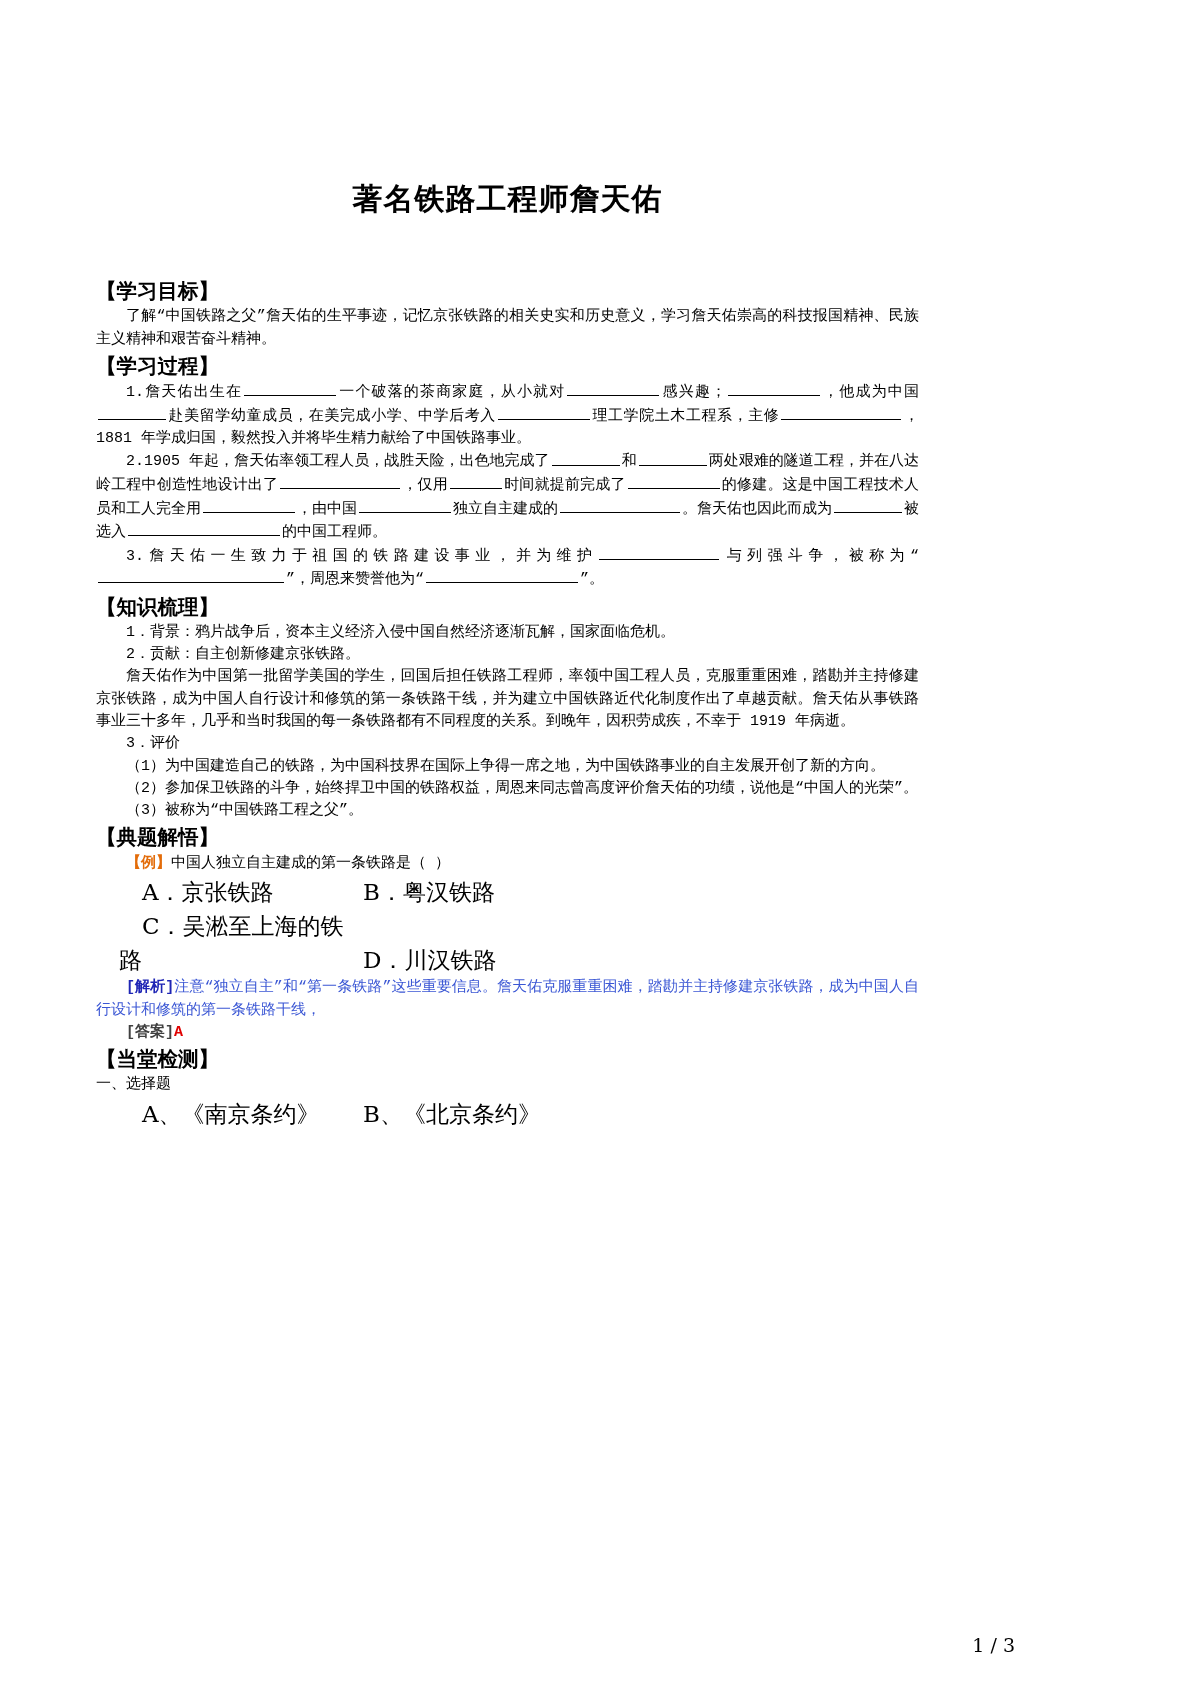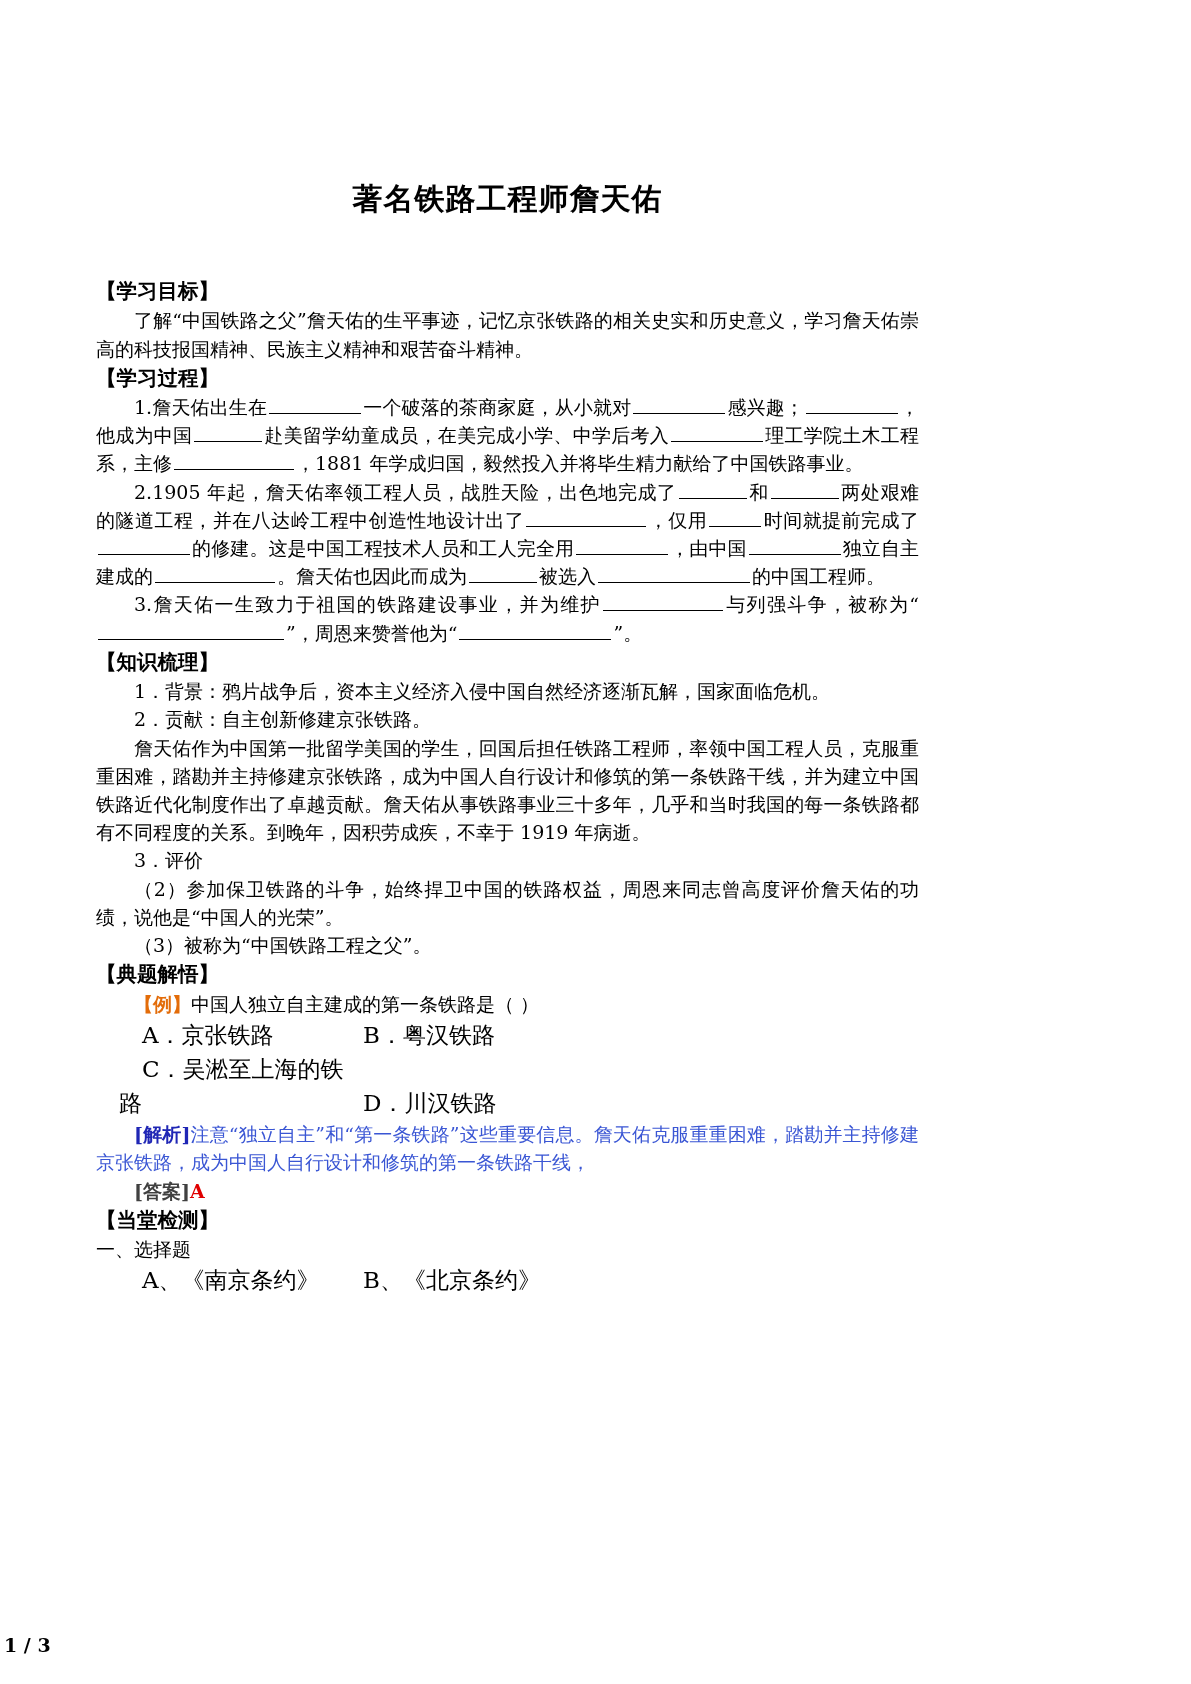--- a/index.html
+++ b/index.html
@@ -35,26 +35,27 @@
   .gap-after-title { height: 56px; }
 
   .sec-head {
     font-size: 20.5px;
     font-weight: bold;
     line-height: 1.48;
     margin: 0;
     letter-spacing: 0px;
   }
   p.body {
-    font-size: 19px;
+    font-size: 15px;
     line-height: 1.485;
     margin: 0;
     text-align: justify;
     text-justify: inter-ideograph;
     letter-spacing: 0px;
+    font-family: Liberation Mono, monospace;
   }
   p.indent2 { text-indent: 2em; }
   p.noindent { text-indent: 0; }
 
   .blank {
     display: inline-block;
     border-bottom: 1.6px solid #000;
     vertical-align: baseline;
     height: 0.95em;
     margin: 0 2px;
@@ -75,26 +76,26 @@
   .opts {
     font-size: 23px;
     line-height: 1.485;
     margin: 0;
     text-indent: 1em;
   }
   .opt-a, .opt-c { display: inline-block; width: 244px; }
 
   .footer {
     position: absolute;
-    left: 4px;
+    left: 16px;
     right: 0;
     bottom: 52px;
-    text-align: left;
+    text-align: right;
     font-size: 19px;
-    font-weight: bold;
+    font-weight: normal;
     font-family: "DejaVu Serif", "Liberation Serif", serif;
   }
 </style>
 </head>
 <body>
 
 <div class="page">
 
   <h1 class="doc-title">著名铁路工程师詹天佑</h1>
   <div class="gap-after-title"></div>
@@ -108,20 +109,21 @@
 
   <p class="body indent2"><span>2.1905 年起，詹天佑率领工程人员，战胜天险，出色地完成了</span><span class="blank b-s"></span><span>和</span><span class="blank b-s"></span><span>两处艰难的隧道工程，并在八达岭工程中创造性地设计出了</span><span class="blank b-l"></span><span>，仅用</span><span class="blank b-xs"></span><span>时间就提前完成了</span><span class="blank b-m"></span><span>的修建。这是中国工程技术人员和工人完全用</span><span class="blank b-m"></span><span>，由中国</span><span class="blank b-m"></span><span>独立自主建成的</span><span class="blank b-l"></span><span>。詹天佑也因此而成为</span><span class="blank b-s"></span><span>被选入</span><span class="blank b-xl"></span><span>的中国工程师。</span></p>
 
   <p class="body indent2"><span>3.詹天佑一生致力于祖国的铁路建设事业，并为维护</span><span class="blank b-l"></span><span>与列强斗争，被称为“</span><span class="blank b-xxl"></span><span>”，周恩来赞誉他为“</span><span class="blank b-xl"></span><span>”。</span></p>
 
   <div class="sec-head">【知识梳理】</div>
   <p class="body indent2">1．背景：鸦片战争后，资本主义经济入侵中国自然经济逐渐瓦解，国家面临危机。</p>
   <p class="body indent2">2．贡献：自主创新修建京张铁路。</p>
   <p class="body indent2">詹天佑作为中国第一批留学美国的学生，回国后担任铁路工程师，率领中国工程人员，克服重重困难，踏勘并主持修建京张铁路，成为中国人自行设计和修筑的第一条铁路干线，并为建立中国铁路近代化制度作出了卓越贡献。詹天佑从事铁路事业三十多年，几乎和当时我国的每一条铁路都有不同程度的关系。到晚年，因积劳成疾，不幸于 1919 年病逝。</p>
   <p class="body indent2">3．评价</p>
+  <p class="body indent2">（1）为中国建造自己的铁路，为中国科技界在国际上争得一席之地，为中国铁路事业的自主发展开创了新的方向。</p>
   <p class="body indent2">（2）参加保卫铁路的斗争，始终捍卫中国的铁路权益，周恩来同志曾高度评价詹天佑的功绩，说他是“中国人的光荣”。</p>
   <p class="body indent2">（3）被称为“中国铁路工程之父”。</p>
 
   <div class="sec-head">【典题解悟】</div>
   <p class="body indent2"><span class="ex-tag">【例】</span><span>中国人独立自主建成的第一条铁路是（      ）</span></p>
 
   <p class="opts"><span class="opt-a">A．京张铁路</span><span>B．粤汉铁路</span></p>
   <p class="opts"><span class="opt-c">C．吴淞至上海的铁路</span><span>D．川汉铁路</span></p>
 
   <p class="body indent2"><span class="analysis-tag">[解析]</span><span class="analysis-text">注意“独立自主”和“第一条铁路”这些重要信息。詹天佑克服重重困难，踏勘并主持修建京张铁路，成为中国人自行设计和修筑的第一条铁路干线，</span></p>

